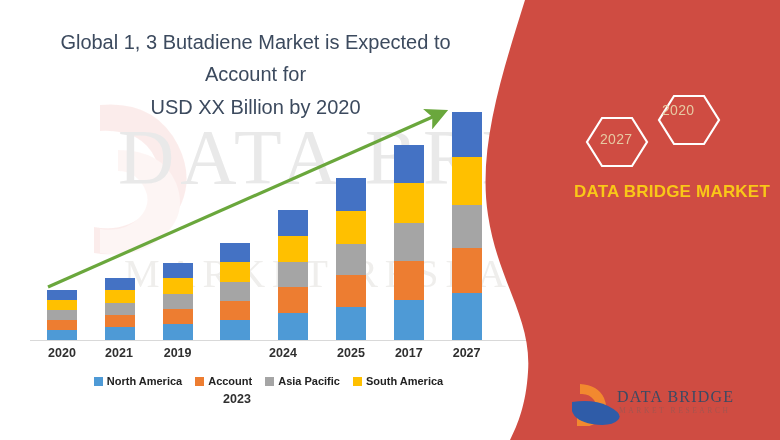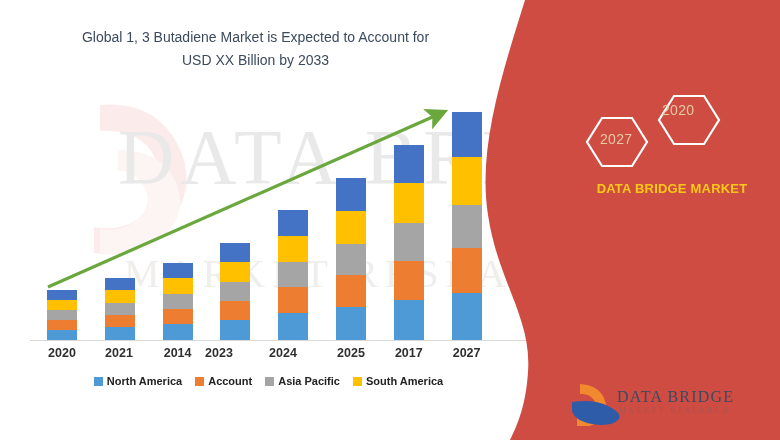--- a/index.html
+++ b/index.html
@@ -26,42 +26,42 @@
   .hex-wrap{position:absolute;left:578px;top:92px;width:180px;height:82px;}
   .hex-wrap svg{display:block;}
   .hex-label{
     position:absolute;color:#e7c9a2;font-size:14px;font-weight:400;letter-spacing:.3px;
   }
   .hex-label.h2027{left:600px;top:131px;}
   .hex-label.h2020{left:662px;top:102px;}
 
   .dbmr-text{
     position:absolute;left:574px;top:180px;width:196px;text-align:center;
-    color:#f9c718;font-size:13px;font-weight:700;line-height:1.45;letter-spacing:.2px;
+    color:#f9c718;font-size:17px;font-weight:700;line-height:1.45;letter-spacing:.2px;
   }
   .dbmr-text span{display:block;}
 
   
   .logo{position:absolute;left:570px;top:382px;width:200px;height:44px;}
   .logo svg{display:block;}
   .logo-text{
     position:absolute;left:617px;top:388px;
     color:#3b4a63;font-family:"Liberation Serif", serif;
     font-size:16px;letter-spacing:1.2px;
   }
   .logo-sub{
     position:absolute;left:619px;top:406px;
     color:#8a5a57;font-family:"Liberation Serif", serif;
     font-size:7.5px;letter-spacing:2.6px;opacity:.62;
   }
 
   
   .chart-title{
     position:absolute;left:28px;top:26px;width:455px;text-align:center;
-    color:#3c4a5e;font-size:14px;line-height:1.62;font-weight:400;
+    color:#3c4a5e;font-size:20px;line-height:1.62;font-weight:400;
   }
   .chart-title span{display:block;}
 
   .watermark{position:absolute;left:0;top:0;width:540px;height:440px;pointer-events:none;}
   .watermark svg{display:block;}
   .wm-line1,.wm-line2{
     position:absolute;color:#e9e9e9;font-family:"Liberation Serif", serif;
     font-weight:400;white-space:nowrap;
   }
   .wm-line1{left:118px;top:112px;font-size:78px;letter-spacing:6px;}
@@ -101,21 +101,21 @@
         <path d="M100 105 q55 -5 78 40 q22 44 -12 82 q-30 33 -72 26 l0 -26 q32 6 54 -16 q22 -23 7 -53 q-14 -29 -55 -27 z" fill="#e2534a"></path>
         <path d="M118 150 q44 0 58 33 q13 33 -16 56 q-25 20 -60 14 l0 -24 q24 4 39 -11 q14 -14 5 -31 q-9 -16 -26 -16 z" fill="#f1a39b"></path>
       </g>
     </svg>
     <div class="wm-line1">DATA BRIDGE</div>
     <div class="wm-line2">MARKET RESEARCH</div>
   </div>
 
   <div class="chart-title">
     <span>Global 1, 3 Butadiene Market is Expected to Account for</span>
-    <span>USD XX Billion by 2033</span>
+    <span>USD XX Billion by 2020</span>
   </div>
 
   <div class="plot">
     <div class="bars-layer" id="bars-layer">
         <div class="bar" style="left: 47px; width: 30px; top: 290px; height: 50px; position: absolute;">
           <div class="seg" style="height: 10px; background: rgb(68, 114, 196);"></div>
           <div class="seg" style="height: 10px; background: rgb(255, 192, 0);"></div>
           <div class="seg" style="height: 10px; background: rgb(165, 165, 165);"></div>
           <div class="seg" style="height: 10px; background: rgb(237, 125, 49);"></div>
           <div class="seg" style="height: 10px; background: rgb(78, 154, 214);"></div>
@@ -178,22 +178,22 @@
           <polygon points="0,0 7,3.5 0,7 1.6,3.5" fill="#6aa73c"></polygon>
         </marker>
       </defs>
       <line x1="48" y1="287" x2="437" y2="115" stroke="#6aa73c" stroke-width="3.2" marker-end="url(#ah)"></line>
     </svg>
   </div>
 
   <div class="xlabels" id="xlabels">
       <div class="xlab" style="left: 32px;">2020</div>
       <div class="xlab" style="left: 89px;">2021</div>
-      <div class="xlab" style="left: 147.6px;">2014</div>
-      <div class="xlab" style="left: 189px;">2023</div>
+      <div class="xlab" style="left: 147.6px;">2019</div>
+      <div class="xlab" style="left: 207px; margin-top: 46px;">2023</div>
       <div class="xlab" style="left: 253px;">2024</div>
       <div class="xlab" style="left: 321px;">2025</div>
       <div class="xlab" style="left: 378.8px;">2017</div>
       <div class="xlab" style="left: 436.6px;">2027</div>
     </div>
 
   <div class="legend" id="legend">
       <div class="leg-item">
         <span class="leg-swatch" style="background: rgb(78, 154, 214);"></span>
         <span class="leg-label">North America</span>

